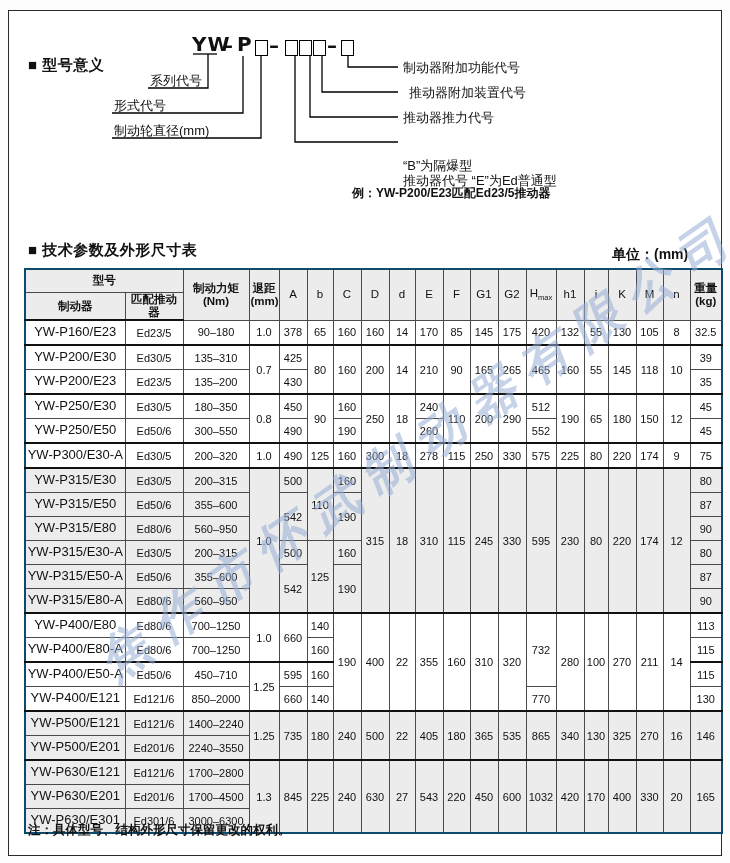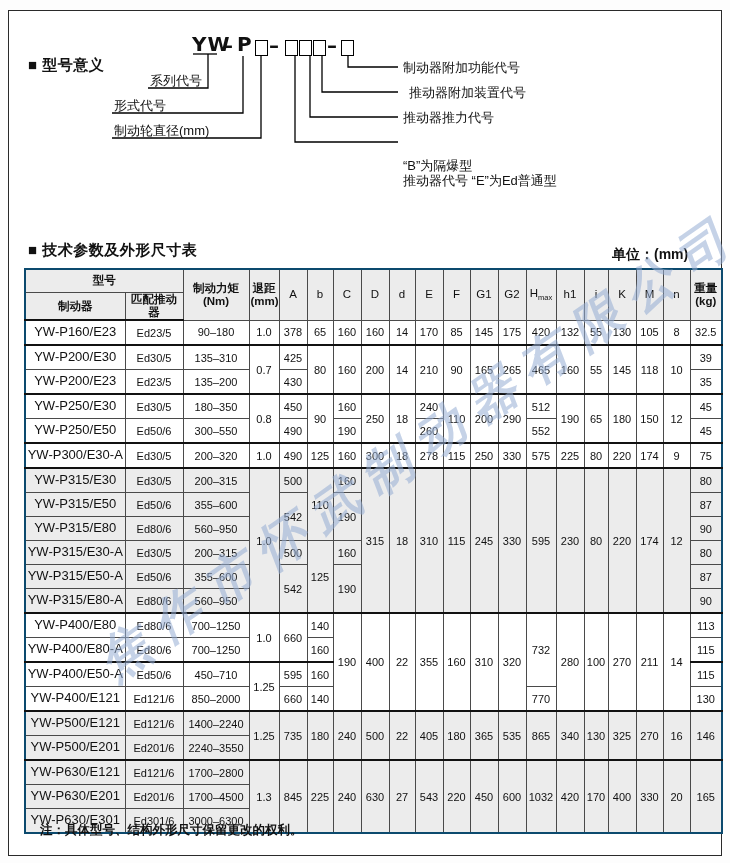--- a/index.html
+++ b/index.html
@@ -79,20 +79,21 @@
   <span class="dlabel" style="left:150px;top:43px;">系列代号</span>
   <span class="dlabel" style="left:114px;top:68px;">形式代号</span>
   <span class="dlabel" style="left:114px;top:93px;">制动轮直径(mm)</span>
 
   <span class="dlabel" style="left:403px;top:30px;">制动器附加功能代号</span>
   <span class="dlabel" style="left:409px;top:55px;">推动器附加装置代号</span>
   <span class="dlabel" style="left:403px;top:80px;">推动器推力代号</span>
   <span class="dlabel" style="left:403px;top:105px;margin-top:38px;">推动器代号 “E”为Ed普通型</span>
   <span class="dlabel" style="left:403px;top:128px;">“B”为隔爆型</span>
 
+  <span class="example" style="left:352px;top:155px;">例：YW-P200/E23匹配Ed23/5推动器</span>
 </div>
 
 <div class="abs sec-title" style="left:28px;top:241px;">■ 技术参数及外形尺寸表</div>
 <div class="abs unit" style="left:612px;top:246px;">单位：(mm)</div>
 
 <table class="spec">
   <colgroup>
       <col style="width: 100px;">
       <col style="width: 58px;">
       <col style="width: 66px;">
@@ -413,13 +414,13 @@
       <tr class="shaded">
         <td class="model">YW-P630/E301</td>
         <td>Ed301/6</td>
         <td>3000–6300</td>
       </tr>
     </tbody>
 </table>
 
 <div class="watermark">焦作市怀武制动器有限公司</div>
 
-<div class="abs note" style="left:28px;top:822px;margin-left:12px;">注：具体型号、结构外形尺寸保留更改的权利。</div>
+<div class="abs note" style="left:28px;top:822px;">注：具体型号、结构外形尺寸保留更改的权利。</div>
 
 </body></html>

